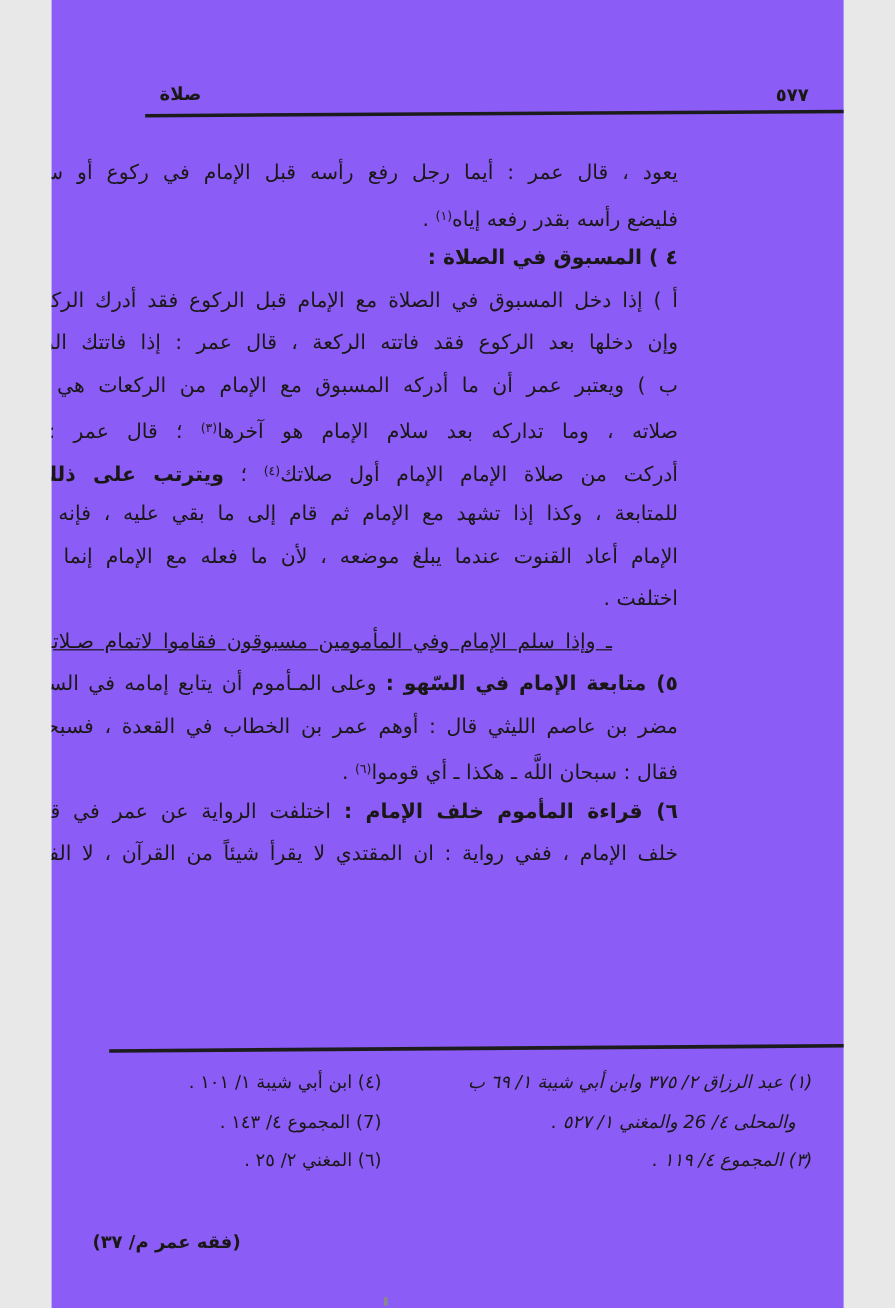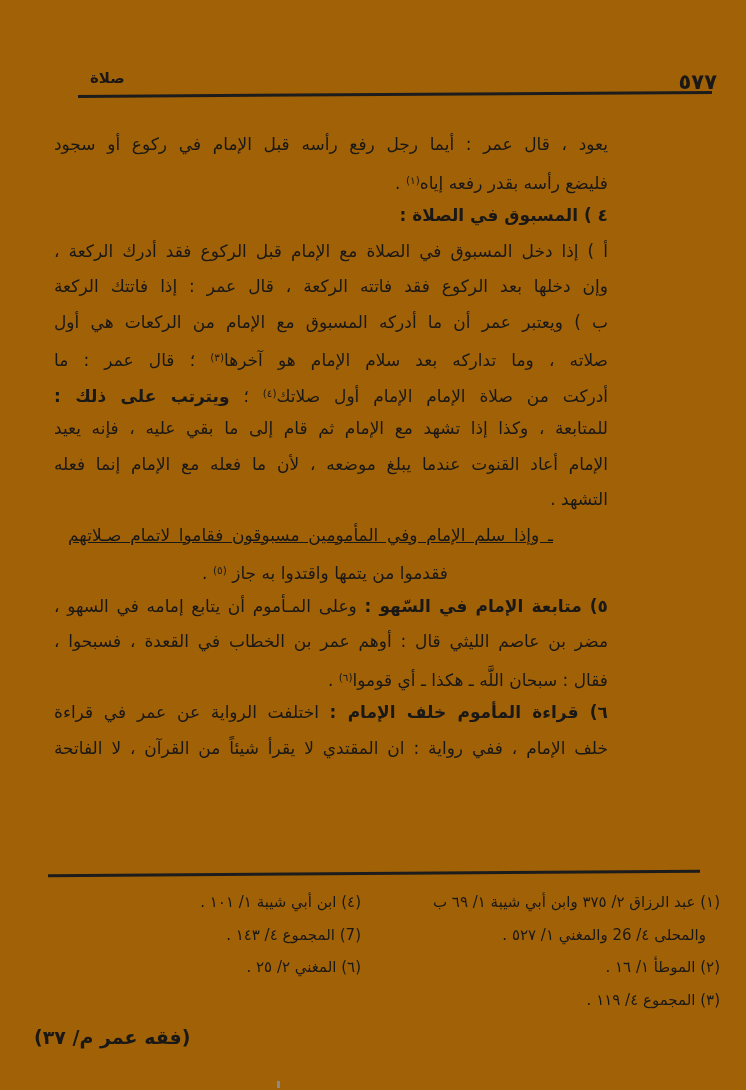--- a/index.html
+++ b/index.html
@@ -1,32 +1,32 @@
 <!DOCTYPE html>
 <html lang="ar"><head>
 <meta charset="utf-8">
 <style>
   html,body{margin:0;padding:0;background:#e8e8e8;}
   .page{
     position:relative;
-    width:746px;height:1090px;
+    width:660px;height:1090px;
     margin:0 auto;
-    background:#a16207;
+    background:#8b5cf6;
     font-family:"DejaVu Sans",sans-serif;
     color:#1a1816;
     overflow:hidden;
   }
   
   .running-title{
     position:absolute;top:69px;left:90px;
     font-size:15px;font-weight:bold;direction:rtl;
   }
   .page-number{
     position:absolute;top:70px;right:29px;
-    font-size:21px;font-weight:bold;letter-spacing:1px;direction:rtl;
+    font-size:15px;font-weight:bold;letter-spacing:1px;direction:rtl;
   }
   .header-rule{
     position:absolute;top:93px;left:78px;width:634px;height:2.5px;
     background:#1c1c1c;transform:rotate(-0.35deg);
   }
   
   .body-block{
     position:absolute;top:127px;right:138px;width:554px;
     direction:rtl;
     font-size:17px;line-height:35.5px;
@@ -42,28 +42,28 @@
   .fn-rule{
     position:absolute;top:872px;left:48px;width:652px;height:2.5px;
     background:#1c1c1c;transform:rotate(-0.4deg);
   }
   .footnotes{
     position:absolute;top:886px;right:26px;width:694px;
     direction:rtl;display:flex;justify-content:space-between;
     font-size:15px;line-height:32.5px;
   }
   .fn-col{text-align:right;}
-  .fn-col.right-col{width:352px;}
+  .fn-col.right-col{width:352px;font-style:italic;}
   .fn-col.left-col{width:335px;}
   .fn-line{max-height:32.5px;overflow:hidden;}
   .fn-line.cont{padding-right:14px;}
   
   .imprint{
     position:absolute;top:1026px;left:34px;
-    font-size:19px;font-weight:bold;direction:rtl;
+    font-size:15px;font-weight:bold;direction:rtl;
   }
   .speck{
     position:absolute;left:277px;top:1081px;width:3px;height:7px;
     background:#8a8a8a;
   }
 </style>
 </head>
 <body>
 
 <div class="page">
@@ -76,37 +76,35 @@
     <div class="ln j"><span>يعود ، قال عمر : أيما رجل رفع رأسه قبل الإمام في ركوع أو سجود</span></div>
     <div class="ln"><span>فليضع رأسه بقدر رفعه إياه</span><span class="s">(١)</span><span> .</span></div>
     <div class="ln h"><span class="b">٤ ) المسبوق في الصلاة :</span></div>
     <div class="ln j"><span>أ ) إذا دخل المسبوق في الصلاة مع الإمام قبل الركوع فقد أدرك الركعة ،</span></div>
     <div class="ln j"><span>وإن دخلها بعد الركوع فقد فاتته الركعة ، قال عمر : إذا فاتتك الركعة</span></div>
     <div class="ln j"><span>ب ) ويعتبر عمر أن ما أدركه المسبوق مع الإمام من الركعات هي أول</span></div>
     <div class="ln j"><span>صلاته ، وما تداركه بعد سلام الإمام هو آخرها</span><span class="s">(٣)</span><span> ؛ قال عمر : ما</span></div>
     <div class="ln j"><span>أدركت من صلاة الإمام الإمام أول صلاتك</span><span class="s">(٤)</span><span> ؛ </span><span class="b">ويترتب على ذلك :</span></div>
     <div class="ln j"><span>للمتابعة ، وكذا إذا تشهد مع الإمام ثم قام إلى ما بقي عليه ، فإنه يعيد</span></div>
     <div class="ln j"><span>الإمام أعاد القنوت عندما يبلغ موضعه ، لأن ما فعله مع الإمام إنما فعله</span></div>
-    <div class="ln"><span>التشهد .</span></div>
+    <div class="ln"><span>اختلفت .</span></div>
     <div class="ln j dash"><span>ـ وإذا سلم الإمام وفي المأمومين مسبوقون فقاموا لاتمام صـلاتهم</span></div>
-    <div class="ln last2"><span>فقدموا من يتمها واقتدوا به جاز </span><span class="s">(٥)</span><span> .</span></div>
     <div class="ln j"><span class="b">٥) متابعة الإمام في السّهو :</span><span> وعلى المـأموم أن يتابع إمامه في السهو ، فعن</span></div>
     <div class="ln j"><span>مضر بن عاصم الليثي قال : أوهم عمر بن الخطاب في القعدة ، فسبحوا ،</span></div>
     <div class="ln"><span>فقال : سبحان اللَّه ـ هكذا ـ أي قوموا</span><span class="s">(٦)</span><span> .</span></div>
     <div class="ln j"><span class="b">٦) قراءة المأموم خلف الإمام :</span><span> اختلفت الرواية عن عمر في قراءة المـأموم</span></div>
     <div class="ln j"><span>خلف الإمام ، ففي رواية : ان المقتدي لا يقرأ شيئاً من القرآن ، لا الفاتحة</span></div>
   </div>
 
   <div class="fn-rule"></div>
 
   <div class="footnotes" dir="rtl">
     <div class="fn-col right-col">
       <div class="fn-line"><span>(١) عبد الرزاق ٢/ ٣٧٥ وابن أبي شيبة ١/ ٦٩ ب</span></div>
       <div class="fn-line cont"><span>والمحلى ٤/ 26 والمغني ١/ ٥٢٧ .</span></div>
-      <div class="fn-line"><span>(٢) الموطأ ١/ ١٦ .</span></div>
       <div class="fn-line"><span>(٣) المجموع ٤/ ١١٩ .</span></div>
     </div>
     <div class="fn-col left-col">
       <div class="fn-line"><span>(٤) ابن أبي شيبة ١/ ١٠١ .</span></div>
       <div class="fn-line"><span>(7) المجموع ٤/ ١٤٣ .</span></div>
       <div class="fn-line"><span>(٦) المغني ٢/ ٢٥ .</span></div>
     </div>
   </div>
 
   <div class="imprint">(فقه عمر م/ ٣٧)</div>

